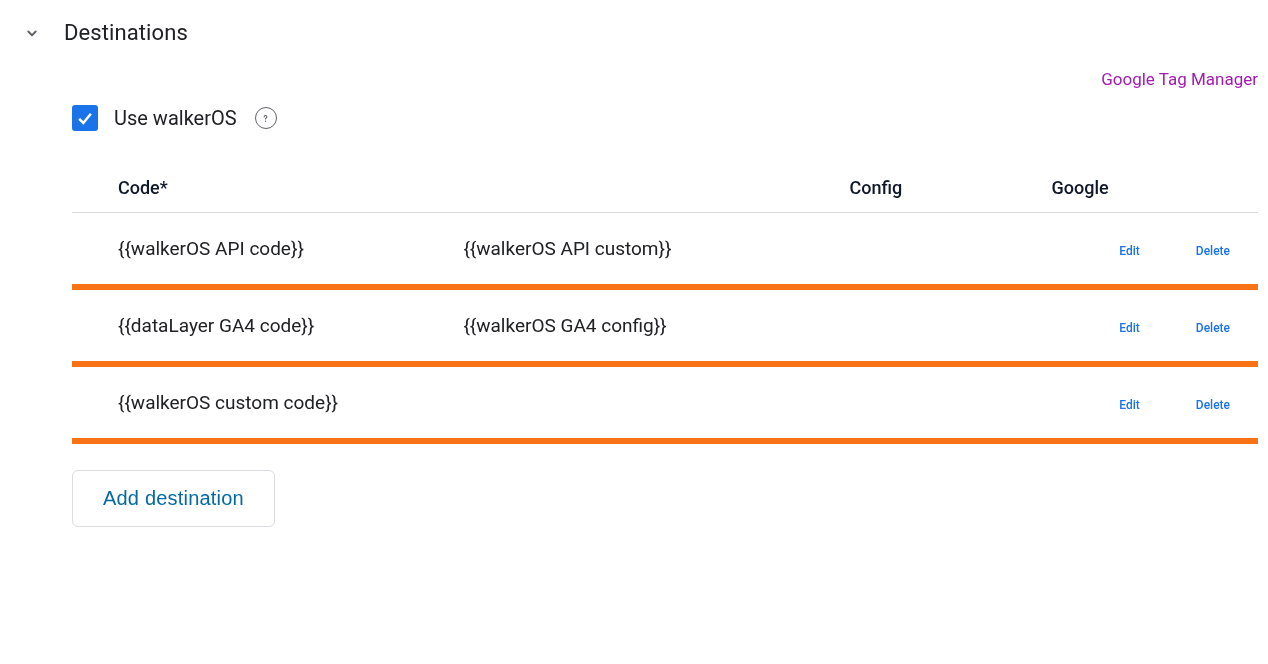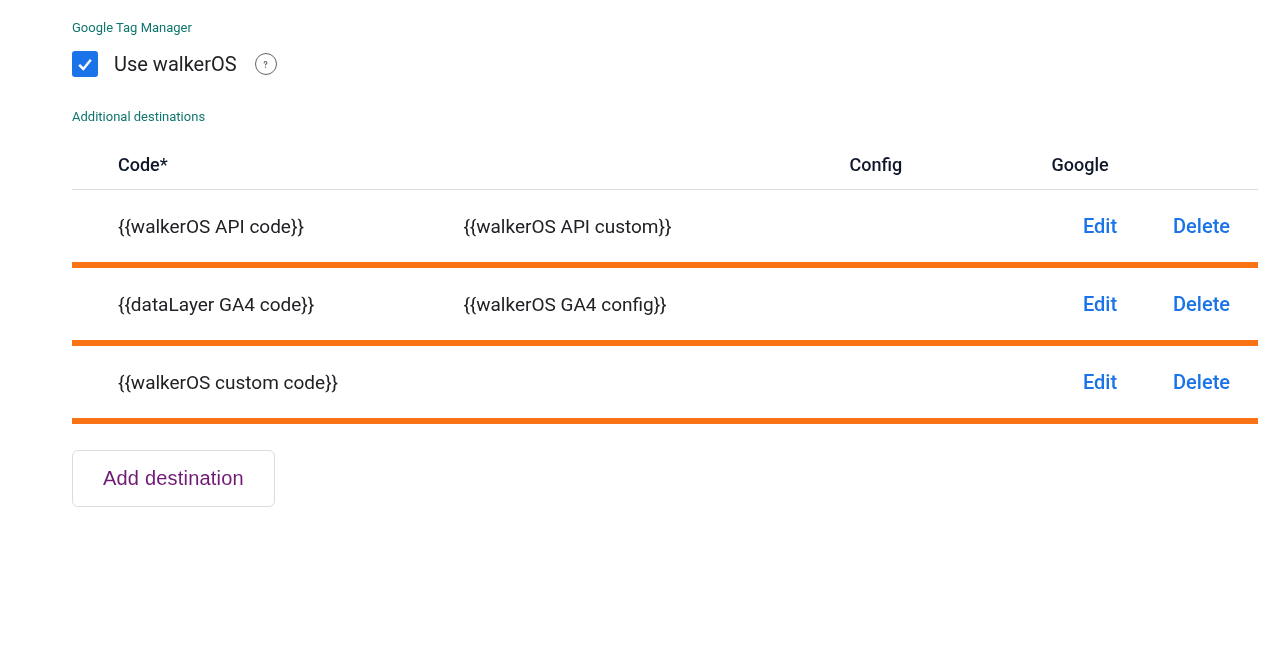--- a/index.html
+++ b/index.html
@@ -40,24 +40,25 @@
       font-size: 22px;
       font-weight: 400;
       color: #202124;
       letter-spacing: 0.1px;
     }
     .content {
       padding-left: 52px;
       padding-right: 0;
     }
     .subsection-label {
-      font-size: 13px;
-      color: #0f766e;
+      font-size: 17px;
+      color: #a21caf;
       margin-bottom: 16px;
       font-weight: 400;
+      text-align: right;
     }
     .checkbox-row {
       display: flex;
       align-items: center;
       gap: 18px;
       margin-bottom: 32px;
     }
     .checkbox-wrapper {
       display: inline-flex;
       align-items: center;
@@ -125,43 +126,51 @@
     }
     .action-links {
       display: inline-flex;
       gap: 56px;
       justify-content: flex-end;
       padding-right: 28px;
       width: 100%;
     }
     .link {
       color: #1a73e8;
-      font-size: 20px;
+      font-size: 12px;
       cursor: pointer;
       text-decoration: none;
       font-weight: 500;
     }
     .add-button {
       margin-top: 26px;
       border: 1px solid #dadce0;
       background: #fff;
-      color: #701a75;
+      color: #0369a1;
       font-size: 20px;
       padding: 16px 30px;
       border-radius: 6px;
       cursor: pointer;
       font-weight: 500;
       letter-spacing: 0.2px;
     }
   </style>
 </head>
 <body>
 
 <div class="container">
 
+  <div class="section-header">
+    <span class="chevron">
+      <svg viewBox="0 0 24 24">
+          <path d="M7 10l5 5 5-5" fill="none" stroke="#5f6368" stroke-width="2.5" stroke-linecap="round" stroke-linejoin="round"></path>
+        </svg>
+    </span>
+    <h2 class="section-title">Destinations</h2>
+  </div>
 
   <div class="content">
 
     <div class="subsection-label">Google Tag Manager</div>
 
     <div class="checkbox-row">
       <label class="checkbox-wrapper">
         <span class="checkbox">
           <svg viewBox="0 0 24 24">
               <polyline points="5,13 10,18 19,7"></polyline>
@@ -170,21 +179,20 @@
         <span class="checkbox-label">Use walkerOS</span>
       </label>
       <span class="help-icon">
         <svg viewBox="0 0 24 24" width="13" height="13">
             <path d="M9.5 9a2.5 2.5 0 115 0c0 1.5-2.5 2-2.5 4" fill="none" stroke="#5f6368" stroke-width="2" stroke-linecap="round"></path>
             <circle cx="12" cy="17" r="1.2" fill="#5f6368"></circle>
           </svg>
       </span>
     </div>
 
-    <div class="subsection-label">Additional destinations</div>
 
     <table class="table">
       <thead>
         <tr>
           <th class="col-code">Code*</th>
           <th class="col-config">Config</th>
           <th class="col-action">Google</th>
         </tr>
       </thead>
       <tbody id="dest-tbody">

